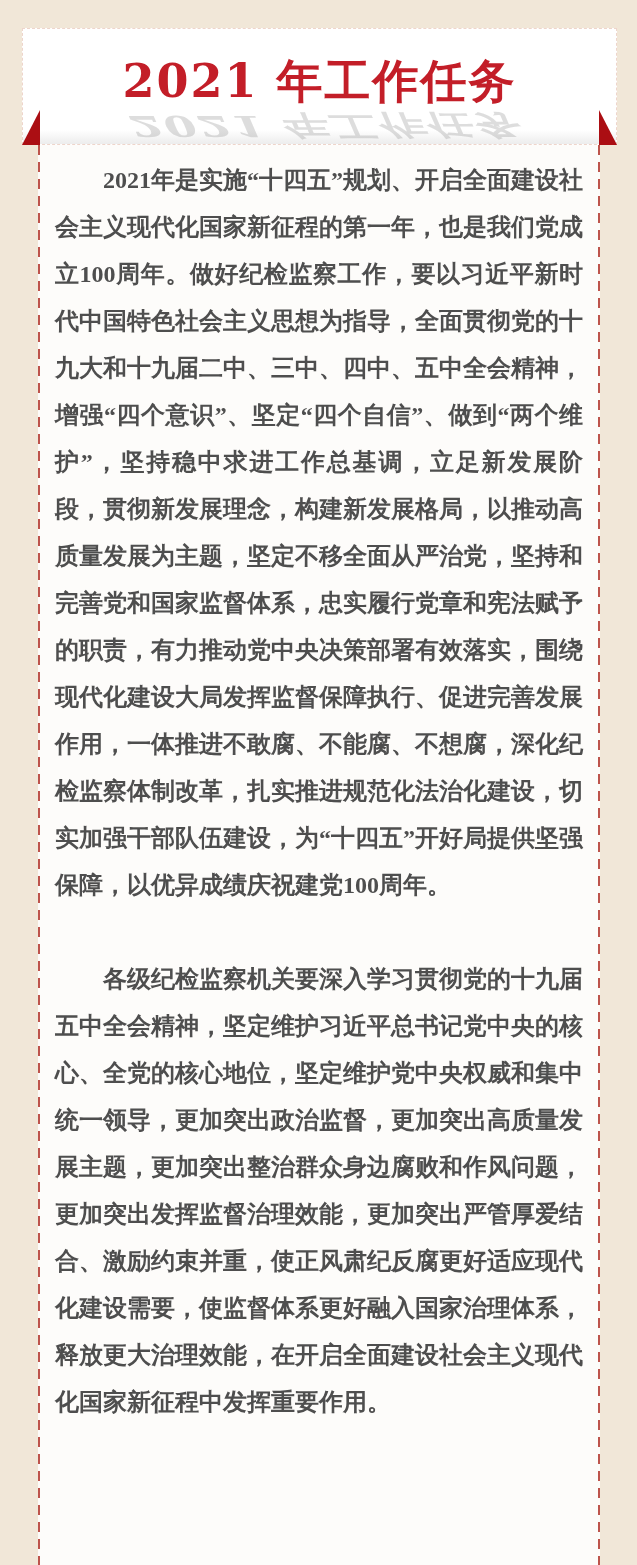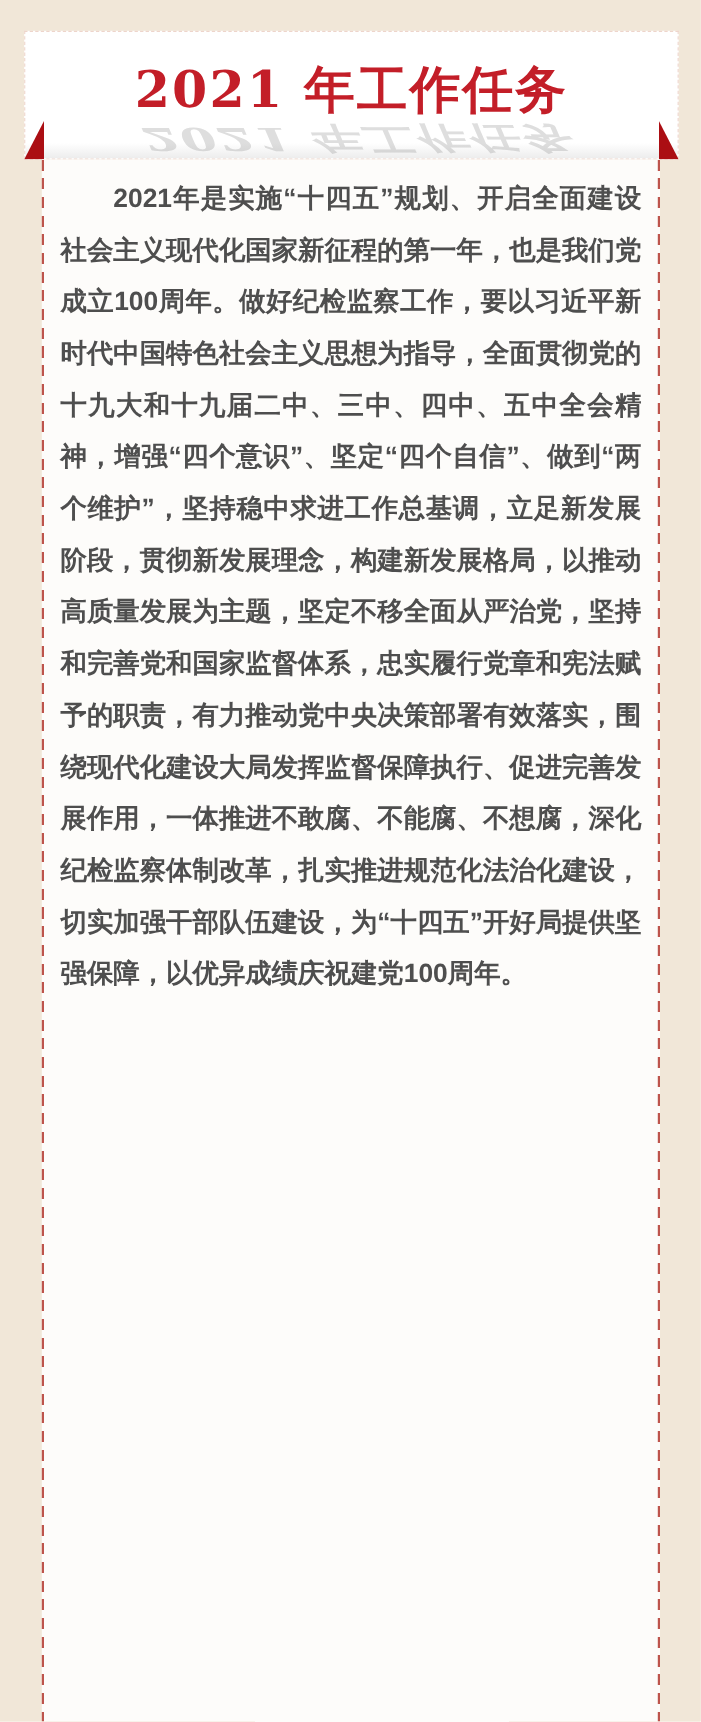--- a/index.html
+++ b/index.html
@@ -70,20 +70,21 @@
 
   .article-text {
     position: absolute;
     left: 0; top: 0; right: 0;
     padding: 12px 17px 0 17px;
     font-size: 24px;
     line-height: 47px;
     font-weight: bold;
     color: #4e4e4e;
     text-align: justify;
+    font-family: Liberation Serif, serif;
   }
   .article-text p {
     margin: 0;
     text-indent: 2em;
   }
   .article-text p + p {
     margin-top: 47px;
   }
 </style>
 </head>
@@ -98,16 +99,17 @@
 
   <div class="fold fold-left"></div>
   <div class="fold fold-right"></div>
 
   <div class="article">
     <div class="dash-v left"></div>
     <div class="dash-v right"></div>
 
     <div class="article-text">
       <p>2021年是实施“十四五”规划、开启全面建设社会主义现代化国家新征程的第一年，也是我们党成立100周年。做好纪检监察工作，要以习近平新时代中国特色社会主义思想为指导，全面贯彻党的十九大和十九届二中、三中、四中、五中全会精神，增强“四个意识”、坚定“四个自信”、做到“两个维护”，坚持稳中求进工作总基调，立足新发展阶段，贯彻新发展理念，构建新发展格局，以推动高质量发展为主题，坚定不移全面从严治党，坚持和完善党和国家监督体系，忠实履行党章和宪法赋予的职责，有力推动党中央决策部署有效落实，围绕现代化建设大局发挥监督保障执行、促进完善发展作用，一体推进不敢腐、不能腐、不想腐，深化纪检监察体制改革，扎实推进规范化法治化建设，切实加强干部队伍建设，为“十四五”开好局提供坚强保障，以优异成绩庆祝建党100周年。</p>
+      <p>各级纪检监察机关要深入学习贯彻党的十九届五中全会精神，坚定维护习近平总书记党中央的核心、全党的核心地位，坚定维护党中央权威和集中统一领导，更加突出政治监督，更加突出高质量发展主题，更加突出整治群众身边腐败和作风问题，更加突出发挥监督治理效能，更加突出严管厚爱结合、激励约束并重，使正风肃纪反腐更好适应现代化建设需要，使监督体系更好融入国家治理体系，释放更大治理效能，在开启全面建设社会主义现代化国家新征程中发挥重要作用。</p>
     </div>
   </div>
 
 </div>
 
 </body></html>

